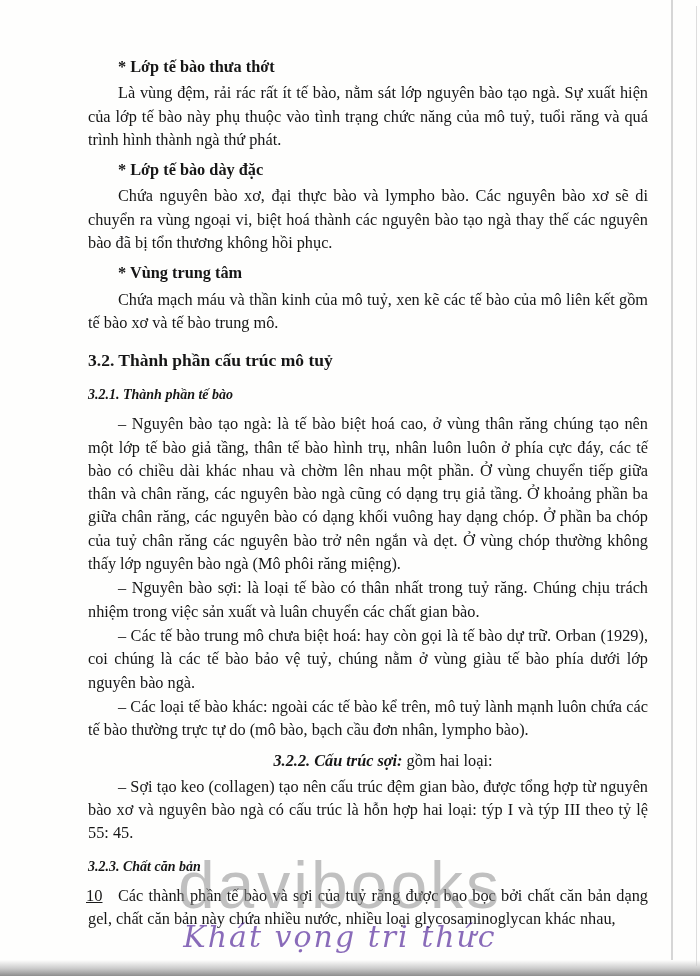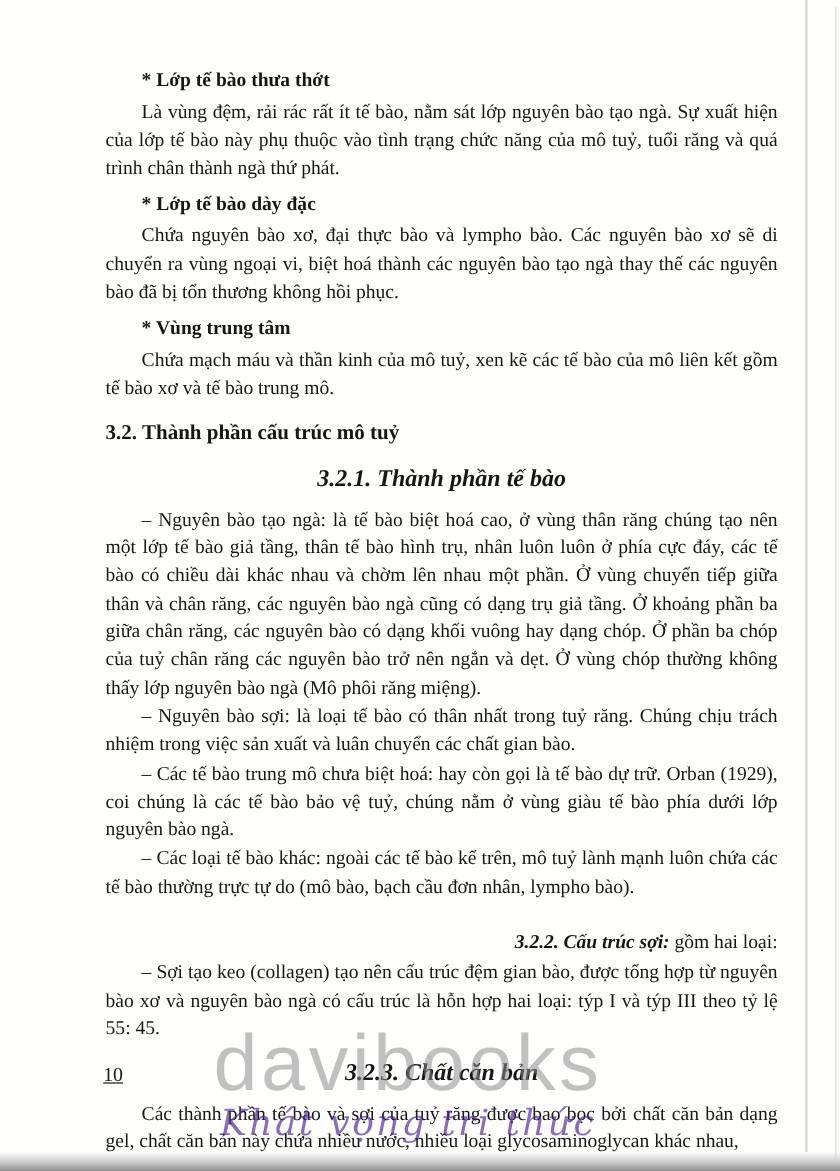--- a/index.html
+++ b/index.html
@@ -37,28 +37,28 @@
   }
   .section-heading {
     font-weight: bold;
     font-size: 17.5px;
     margin: 14px 0 8px 0;
     text-align: left;
   }
   .sub-heading {
     font-weight: bold;
     font-style: italic;
-    font-size: 20px;
+    font-size: 14px;
     margin: 12px 0 7px 0;
-    text-align: center;
+    text-align: left;
   }
   .inline-heading {
-    margin: 23px 0 2px 0;
+    margin: 8px 0 2px 0;
     text-indent: 30px;
-    text-align: right;
+    text-align: center;
   }
   .inline-heading .lead {
     font-weight: bold;
     font-style: italic;
   }
   .page-number {
     position: absolute;
     left: 86px;
     top: 886px;
     font-size: 16.5px;
@@ -118,21 +118,21 @@
     background: linear-gradient(to bottom, rgba(240,240,240,0) 0%, #c9c9c9 55%, #8d8d8d 100%);
   }
 </style>
 </head>
 <body>
 
 <div class="page">
 
   <div class="content">
     <div class="star-heading">* Lớp tế bào thưa thớt</div>
-    <p>Là vùng đệm, rải rác rất ít tế bào, nằm sát lớp nguyên bào tạo ngà. Sự xuất hiện của lớp tế bào này phụ thuộc vào tình trạng chức năng của mô tuỷ, tuổi răng và quá trình chân thành ngà thứ phát.</p>
+    <p>Là vùng đệm, rải rác rất ít tế bào, nằm sát lớp nguyên bào tạo ngà. Sự xuất hiện của lớp tế bào này phụ thuộc vào tình trạng chức năng của mô tuỷ, tuổi răng và quá trình hình thành ngà thứ phát.</p>
 
     <div class="star-heading">* Lớp tế bào dày đặc</div>
     <p>Chứa nguyên bào xơ, đại thực bào và lympho bào. Các nguyên bào xơ sẽ di chuyển ra vùng ngoại vi, biệt hoá thành các nguyên bào tạo ngà thay thế các nguyên bào đã bị tổn thương không hồi phục.</p>
 
     <div class="star-heading">* Vùng trung tâm</div>
     <p>Chứa mạch máu và thần kinh của mô tuỷ, xen kẽ các tế bào của mô liên kết gồm tế bào xơ và tế bào trung mô.</p>
 
     <div class="section-heading">3.2. Thành phần cấu trúc mô tuỷ</div>
     <div class="sub-heading">3.2.1. Thành phần tế bào</div>
 

